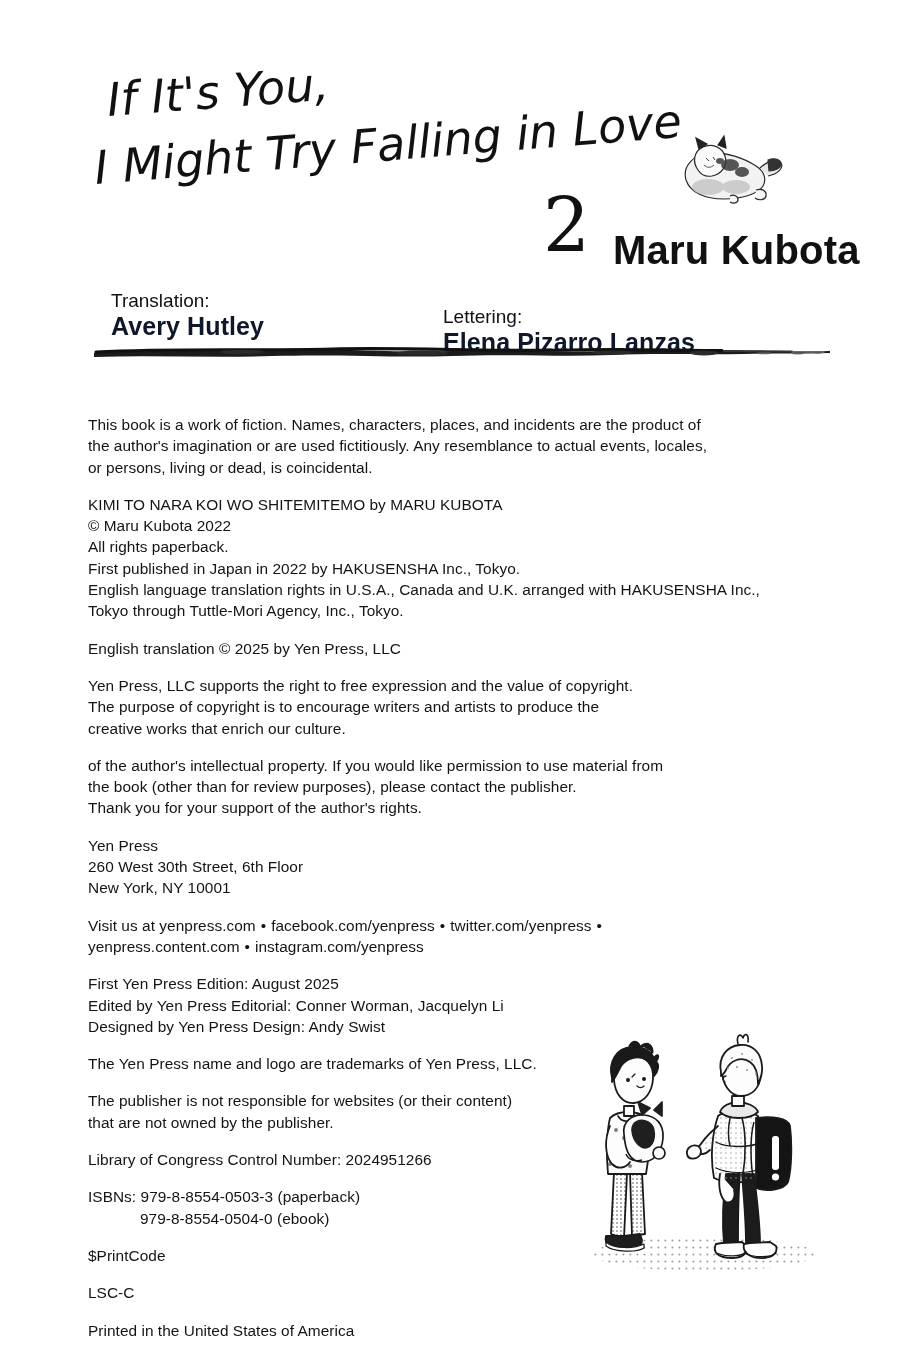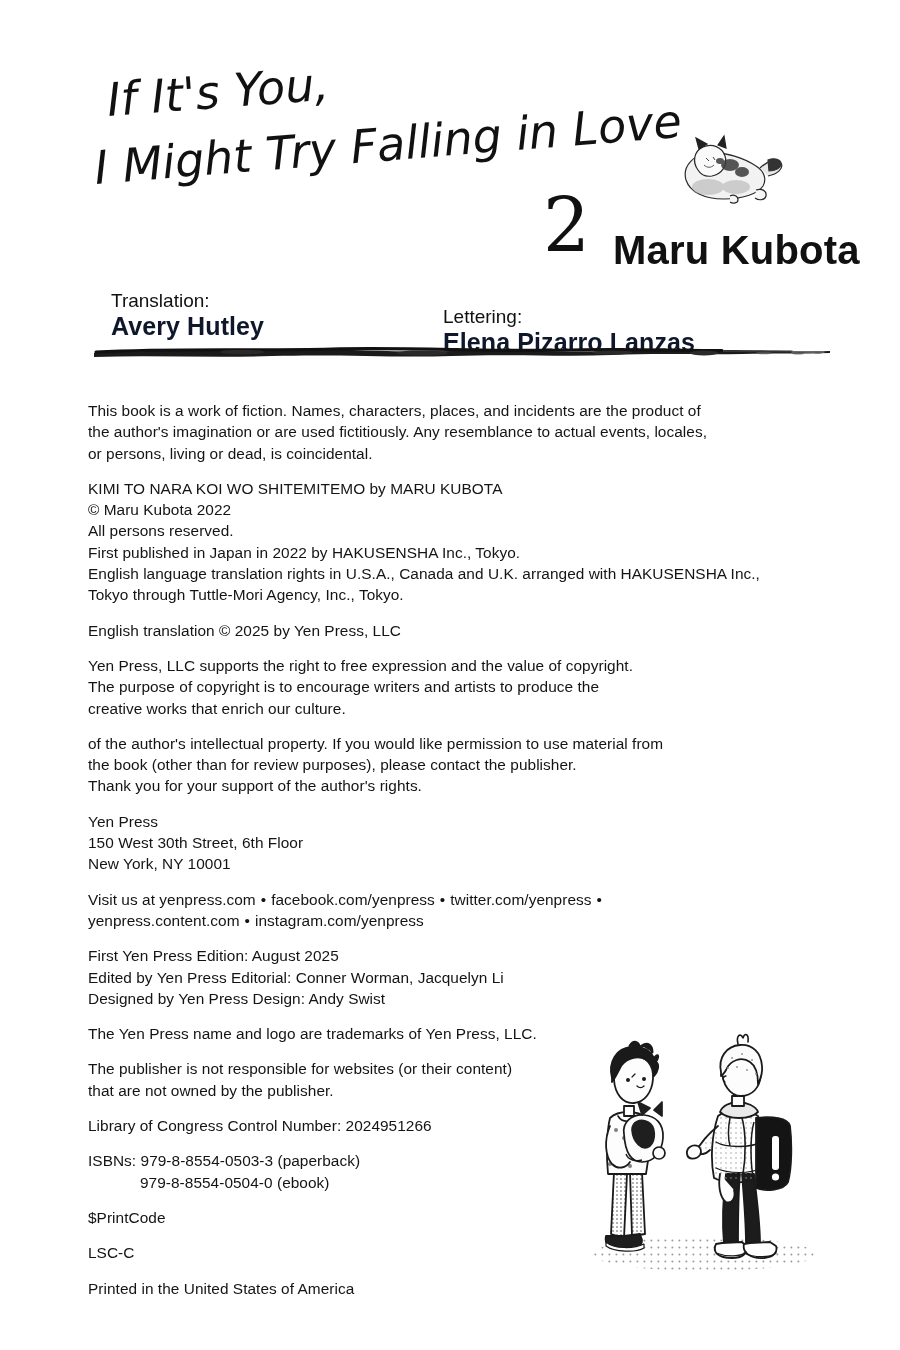--- a/index.html
+++ b/index.html
@@ -124,21 +124,21 @@
   .body-text {
     position: absolute;
     left: 88px;
     top: 398px;
     width: 740px;
   }
   .para {
     font-size: 15.4px;
     line-height: 21.3px;
     color: #141414;
-    margin: 2px 0 14px 0;
+    margin: 16px 0 14px 0;
     letter-spacing: 0.05px;
   }
   .para .ln { display: block; }
   .indent { display: inline-block; width: 52px; }
   .bullet-sep { padding: 0 5px; }
 
   
   .char-art {
     position: absolute;
     left: 580px;
@@ -237,21 +237,21 @@
 
     <p class="para">
       <span class="ln">This book is a work of fiction. Names, characters, places, and incidents are the product of</span>
       <span class="ln">the author's imagination or are used fictitiously. Any resemblance to actual events, locales,</span>
       <span class="ln">or persons, living or dead, is coincidental.</span>
     </p>
 
     <p class="para">
       <span class="ln">KIMI TO NARA KOI WO SHITEMITEMO by MARU KUBOTA</span>
       <span class="ln">© Maru Kubota 2022</span>
-      <span class="ln">All persons reserved.</span>
+      <span class="ln">All rights paperback.</span>
       <span class="ln">First published in Japan in 2022 by HAKUSENSHA Inc., Tokyo.</span>
       <span class="ln">English language translation rights in U.S.A., Canada and U.K. arranged with HAKUSENSHA Inc.,</span>
       <span class="ln">Tokyo through Tuttle-Mori Agency, Inc., Tokyo.</span>
     </p>
 
     <p class="para">
       <span class="ln">English translation © 2025 by Yen Press, LLC</span>
     </p>
 
     <p class="para">
@@ -261,21 +261,21 @@
     </p>
 
     <p class="para">
       <span class="ln">of the author's intellectual property. If you would like permission to use material from</span>
       <span class="ln">the book (other than for review purposes), please contact the publisher.</span>
       <span class="ln">Thank you for your support of the author's rights.</span>
     </p>
 
     <p class="para">
       <span class="ln">Yen Press</span>
-      <span class="ln">150 West 30th Street, 6th Floor</span>
+      <span class="ln">260 West 30th Street, 6th Floor</span>
       <span class="ln">New York, NY 10001</span>
     </p>
 
     <p class="para">
       <span class="ln"><span>Visit us at yenpress.com</span><span class="bullet-sep">•</span><span>facebook.com/yenpress</span><span class="bullet-sep">•</span><span>twitter.com/yenpress</span><span class="bullet-sep">•</span></span>
       <span class="ln"><span>yenpress.content.com</span><span class="bullet-sep">•</span><span>instagram.com/yenpress</span></span>
     </p>
 
     <p class="para">
       <span class="ln">First Yen Press Edition: August 2025</span>

